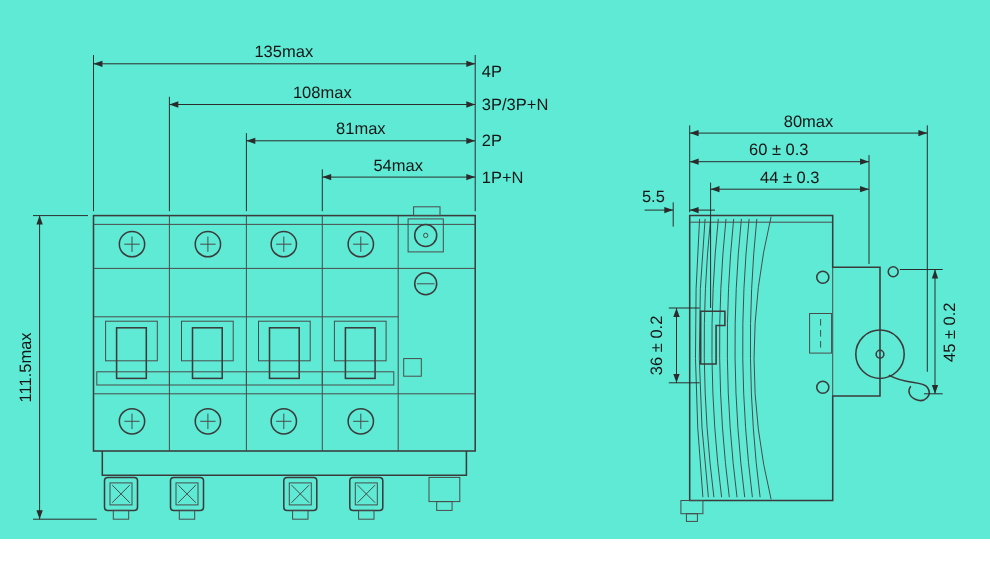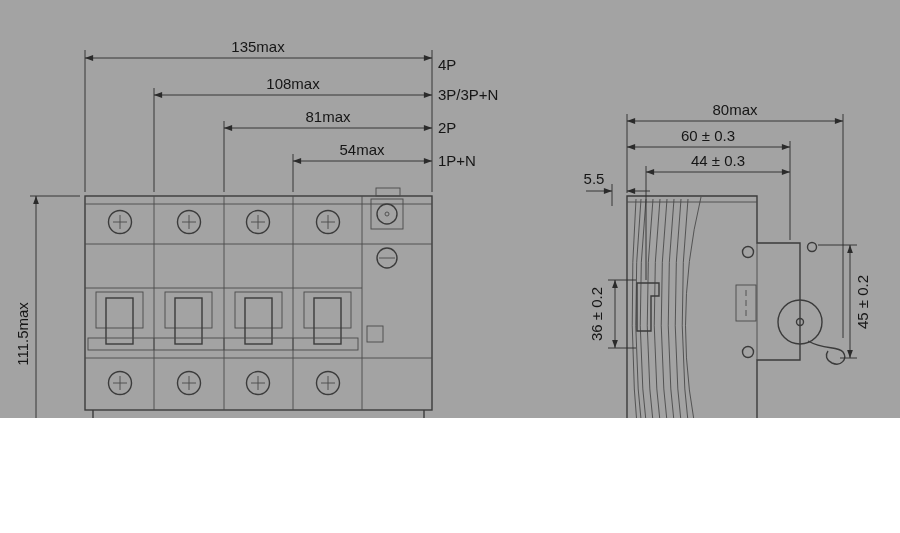--- a/index.html
+++ b/index.html
@@ -3,22 +3,22 @@
 <meta charset="utf-8">
 <style>
   html, body {
     margin: 0;
     padding: 0;
     background: #ffffff;
   }
   .canvas {
     position: relative;
     width: 900px;
-    height: 418px;
-    background: #a3a3a3;
+    height: 490px;
+    background: #5eead4;
     overflow: hidden;
   }
   svg { display: block; }
   .outline { stroke: #3b3b3b; stroke-width: 1.4; fill: none; }
   .thin    { stroke: #4a4a4a; stroke-width: 0.9; fill: none; }
   .dim     { stroke: #2b2b2b; stroke-width: 0.9; fill: none; }
   .dim-text {
     font-family: "Liberation Sans", sans-serif;
     font-size: 15px;
     fill: #161616;

